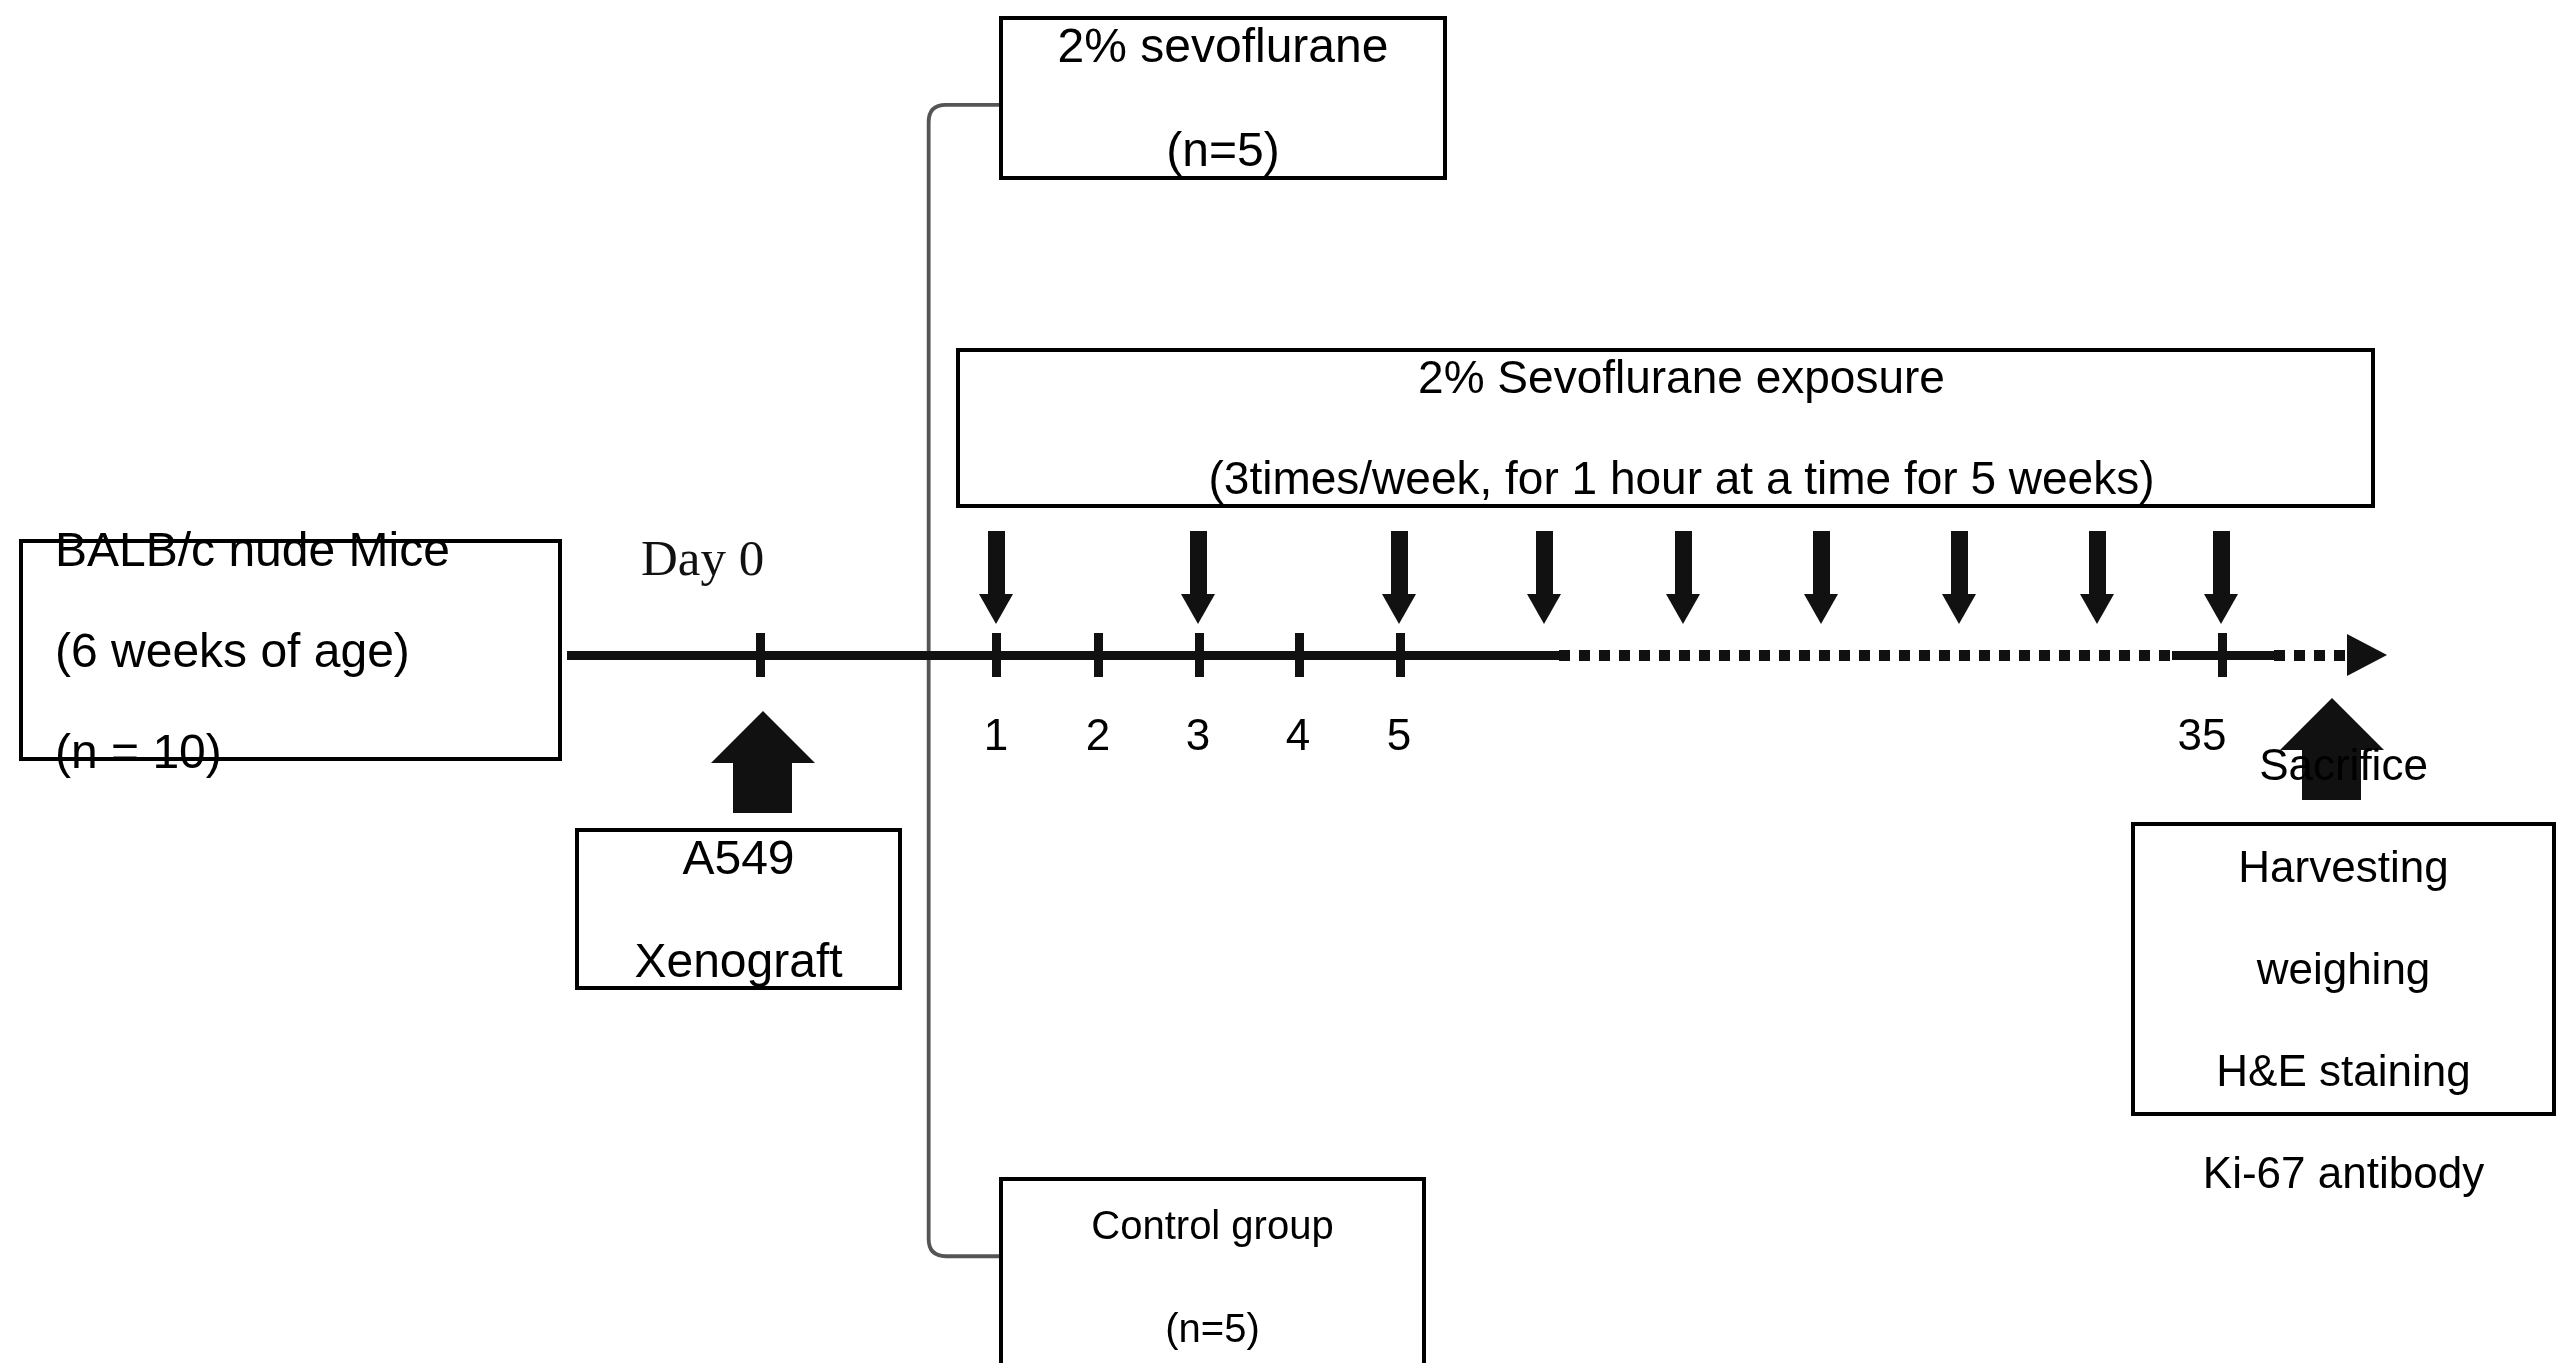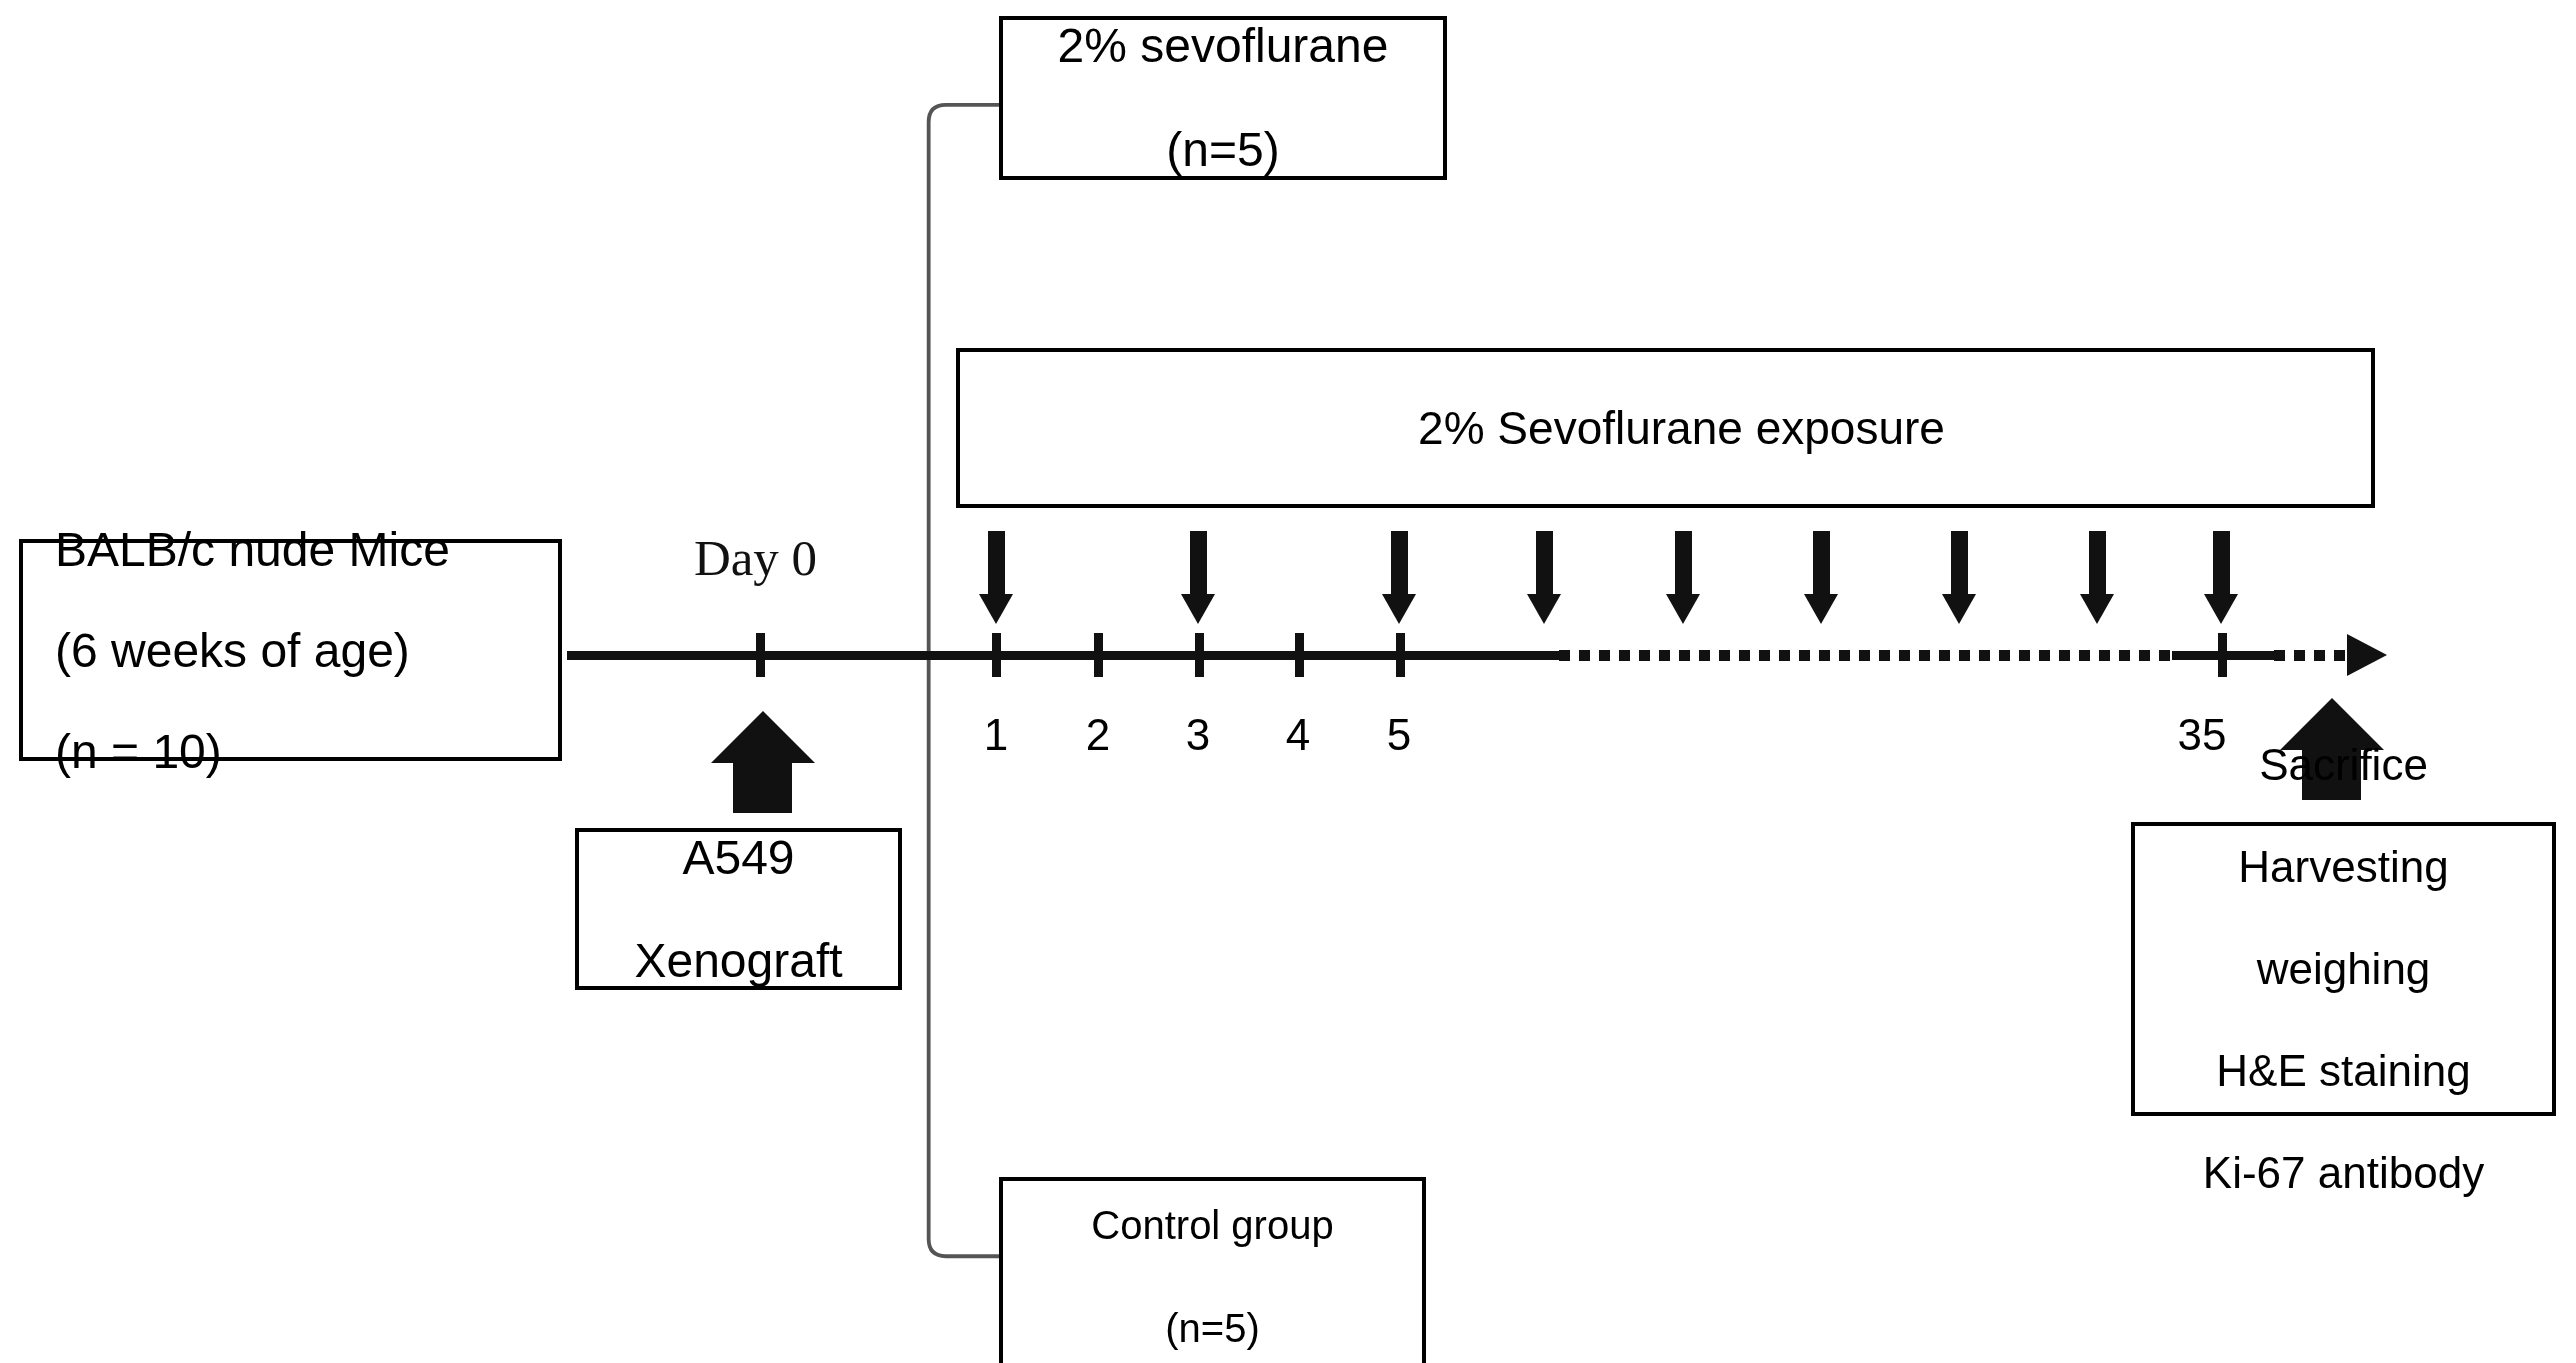--- a/index.html
+++ b/index.html
@@ -37,21 +37,21 @@
   .xeno-box      { left: 575px;  top: 828px;  width: 327px;  height: 162px;
                    font-size: 48px; line-height: 71px; }
   .sacrifice-box { left: 2131px; top: 822px;  width: 425px;  height: 294px;
                    font-size: 44px; line-height: 70px; }
   .control-box   { left: 999px; top: 1177px; width: 427px;  height: 200px;
                    font-size: 40px; line-height: 71px; }
 
   
   .day0 {
     position: absolute; left: 641px; top: 530px; width: 229px;
-    text-align: center; font-family: "Liberation Serif", "DejaVu Serif", serif;
+    font-family: "Liberation Serif", "DejaVu Serif", serif;
     font-size: 51px; line-height: 57px; color: #111;
   }
 
   
   .tl-solid  { position: absolute; height: 8.6px;  background: #111; top: 651px; }
   .tl-dotted { position: absolute; height: 10.5px; top: 650px;
                background: repeating-linear-gradient(90deg, #111 0 11.4px, transparent 11.4px 20px); }
   .tl-head   { position: absolute; top: 634px; width: 0; height: 0;
                border-top: 21px solid transparent; border-bottom: 21px solid transparent;
                border-left: 40px solid #111; }
@@ -157,20 +157,21 @@
     <div class="ln">(n = 10)</div>
   </div>
 
   <div class="box sevo-box">
     <div class="ln">2% sevoflurane</div>
     <div class="ln">(n=5)</div>
   </div>
 
   <div class="box exposure-box">
     <div class="ln">2% Sevoflurane exposure</div>
+    <div class="ln">(3times/week, for 1 hour at a time for 5 weeks)</div>
   </div>
 
   <div class="box xeno-box">
     <div class="ln">A549</div>
     <div class="ln">Xenograft</div>
   </div>
 
   <div class="box sacrifice-box">
     <div class="ln">Sacrifice</div>
     <div class="ln">Harvesting</div>

